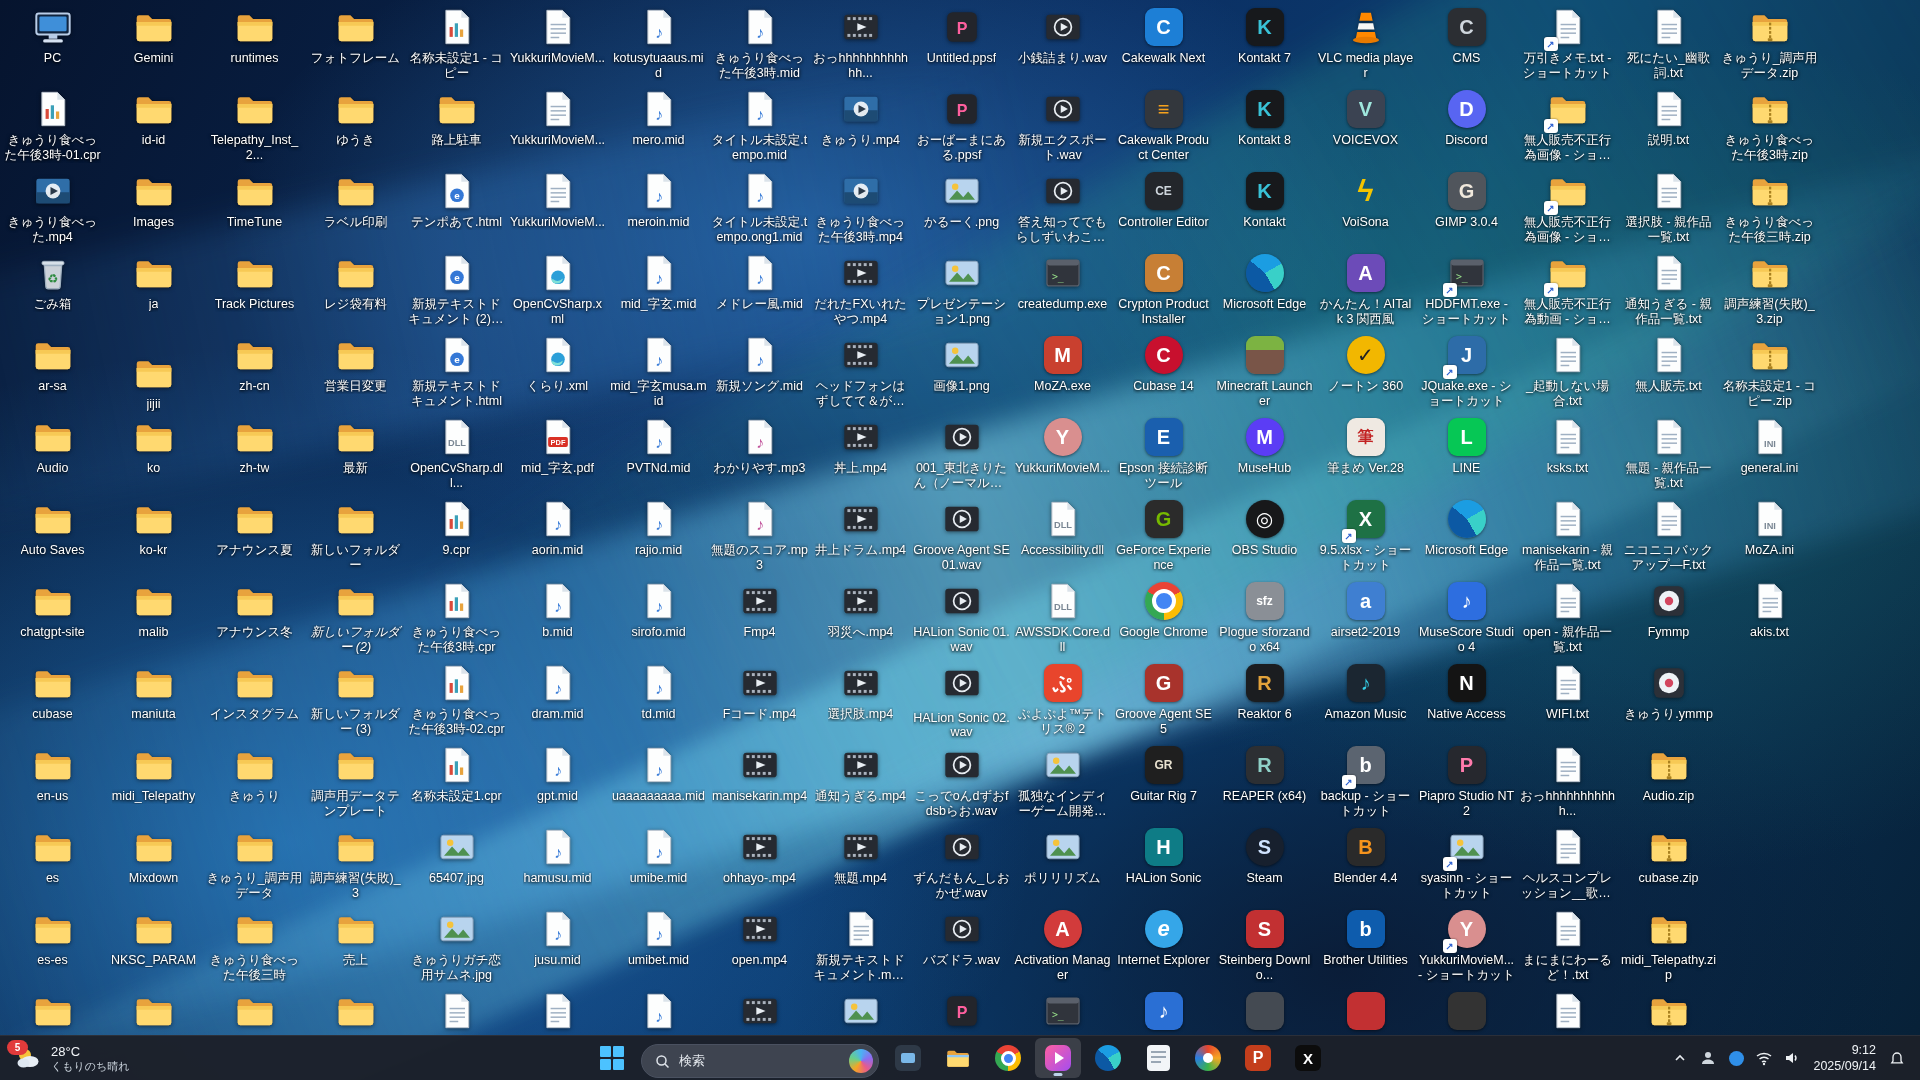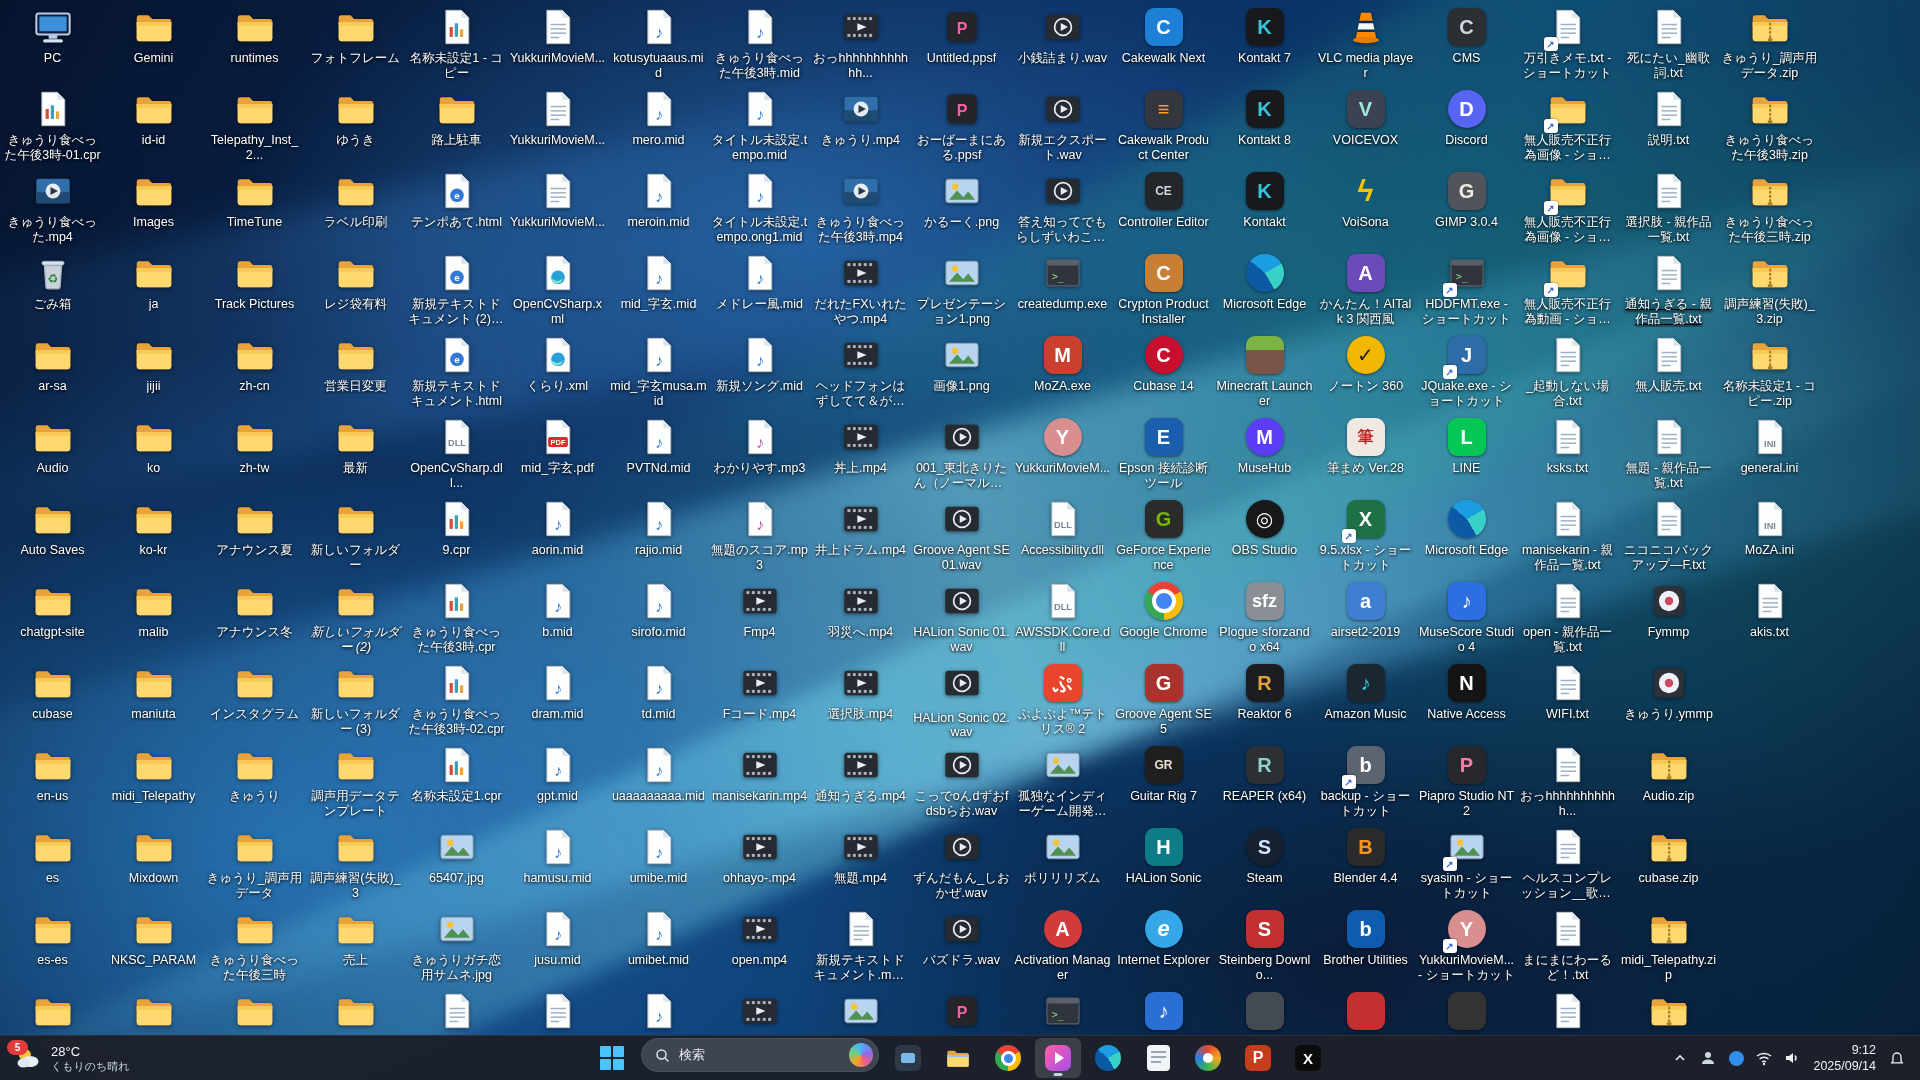--- a/index.html
+++ b/index.html
@@ -58,21 +58,21 @@
     background:rgba(28,32,41,.97);
     border-top:1px solid rgba(255,255,255,.07);
     display:flex;align-items:center;z-index:10;
   }
   .tb-left{position:absolute;left:0;top:0;bottom:0;display:flex;align-items:center;padding:0 14px;gap:9px;border-radius:6px;}
   .weather-ic{position:relative;width:28px;height:28px;}
   .badge{position:absolute;top:-4px;left:-7px;min-width:15px;height:15px;border-radius:8px;background:#e23b3b;
          color:#fff;font-size:10px;font-weight:bold;display:flex;align-items:center;justify-content:center;padding:0 3px;}
   .w-temp{font-size:13px;color:#f2f5f8;line-height:1.25;}
   .w-cond{font-size:11px;color:#cbd4dd;line-height:1.1;}
-  .tb-center{margin:0 auto;display:flex;align-items:flex-start;gap:6px;}
+  .tb-center{margin:0 auto;display:flex;align-items:flex-end;gap:6px;}
   .tb-btn{width:46px;height:40px;border:none;background:transparent;border-radius:6px;
           display:flex;align-items:center;justify-content:center;position:relative;padding:0;}
   .tb-btn.active{background:rgba(255,255,255,.14);}
   .tb-btn .ind{position:absolute;bottom:2px;left:50%;transform:translateX(-50%);width:9px;height:3px;border-radius:2px;background:#bcd3ea;display:none;}
   .tb-btn.active .ind{display:block;}
   .win-logo{display:grid;grid-template-columns:11px 11px;grid-template-rows:11px 11px;gap:2px;}
   .win-logo span{background:#4cc2ff;border-radius:1px;}
   .search-pill{height:32px;min-width:218px;background:#3e4450;border:1px solid #4a5160;border-radius:17px;
                display:flex;align-items:center;gap:9px;padding:0 5px 0 13px;color:#e8ecf1;font-size:13px;cursor:pointer;}
   .search-vis{width:24px;height:24px;border-radius:50%;margin-left:auto;
@@ -261,21 +261,21 @@
       <div class="dicon" title="ja" style="grid-area: 4 / 2;">
         <div class="ic">
           <svg viewBox="0 0 34 34">
             <path d="M3 9.5a2 2 0 0 1 2-2h7.5l3 3H29a2 2 0 0 1 2 2v14a2 2 0 0 1-2 2H5a2 2 0 0 1-2-2z" fill="#e8a33d"></path>
             <path d="M3 13h28v13.5a2 2 0 0 1-2 2H5a2 2 0 0 1-2-2z" fill="#ffd970"></path>
             <path d="M3 13h28v3H3z" fill="#f7c955"></path>
           </svg>
         </div>
         <div class="lbl">ja</div>
       </div>
-      <div class="dicon" title="jijii" style="grid-area: 5 / 2;">
+      <div class="dicon" title="jijii" style="grid-area: 5 / 2; justify-content: flex-end;">
         <div class="ic">
           <svg viewBox="0 0 34 34">
             <path d="M3 9.5a2 2 0 0 1 2-2h7.5l3 3H29a2 2 0 0 1 2 2v14a2 2 0 0 1-2 2H5a2 2 0 0 1-2-2z" fill="#e8a33d"></path>
             <path d="M3 13h28v13.5a2 2 0 0 1-2 2H5a2 2 0 0 1-2-2z" fill="#ffd970"></path>
             <path d="M3 13h28v3H3z" fill="#f7c955"></path>
           </svg>
         </div>
         <div class="lbl">jijii</div>
       </div>
       <div class="dicon" title="ko" style="grid-area: 6 / 2;">
@@ -1894,21 +1894,21 @@
         <div class="ic">
           <span class="appic round" style="background:#17181a">
             <span class="glyph" style="color:#ffffff;font-size:20px">◎</span>
           </span>
         </div>
         <div class="lbl">OBS Studio</div>
       </div>
       <div class="dicon" title="Plogue sforzando x64" style="grid-area: 8 / 13;">
         <div class="ic">
           <span class="appic" style="background:#8a8f96">
-            <span class="glyph" style="color:#ffffff;font-size:18px">sfz</span>
+            <span class="glyph" style="color:#ffffff;font-size:12px">sfz</span>
           </span>
         </div>
         <div class="lbl">Plogue sforzando x64</div>
       </div>
       <div class="dicon" title="Reaktor 6" style="grid-area: 9 / 13;">
         <div class="ic">
           <span class="appic" style="background:#1b1d20">
             <span class="glyph" style="color:#e3a33b;font-size:20px">R</span>
           </span>
         </div>
@@ -2387,21 +2387,21 @@
             <g stroke="#9fb0c2" stroke-width="1.2">
               <line x1="11" y1="15" x2="23.5" y2="15"></line>
               <line x1="11" y1="18.5" x2="23.5" y2="18.5"></line>
               <line x1="11" y1="22" x2="23.5" y2="22"></line>
               <line x1="11" y1="25.5" x2="18" y2="25.5"></line>
             </g>
           </svg>
         </div>
         <div class="lbl">選択肢 - 親作品一覧.txt</div>
       </div>
-      <div class="dicon" title="通知うぎる - 親作品一覧.txt" style="grid-area: 4 / 17; text-decoration: underline;">
+      <div class="dicon" title="通知うぎる - 親作品一覧.txt" style="grid-area: 4 / 17;">
         <div class="ic">
           <svg viewBox="0 0 34 34">
             <path d="M8 3.5h12.5l6 6V30.5H8z" fill="#fdfefe" stroke="#b9c2cc" stroke-width="0.8"></path>
             <path d="M20.5 3.5l6 6h-6z" fill="#dbe3ea"></path>
             <g stroke="#9fb0c2" stroke-width="1.2">
               <line x1="11" y1="15" x2="23.5" y2="15"></line>
               <line x1="11" y1="18.5" x2="23.5" y2="18.5"></line>
               <line x1="11" y1="22" x2="23.5" y2="22"></line>
               <line x1="11" y1="25.5" x2="18" y2="25.5"></line>
             </g>

